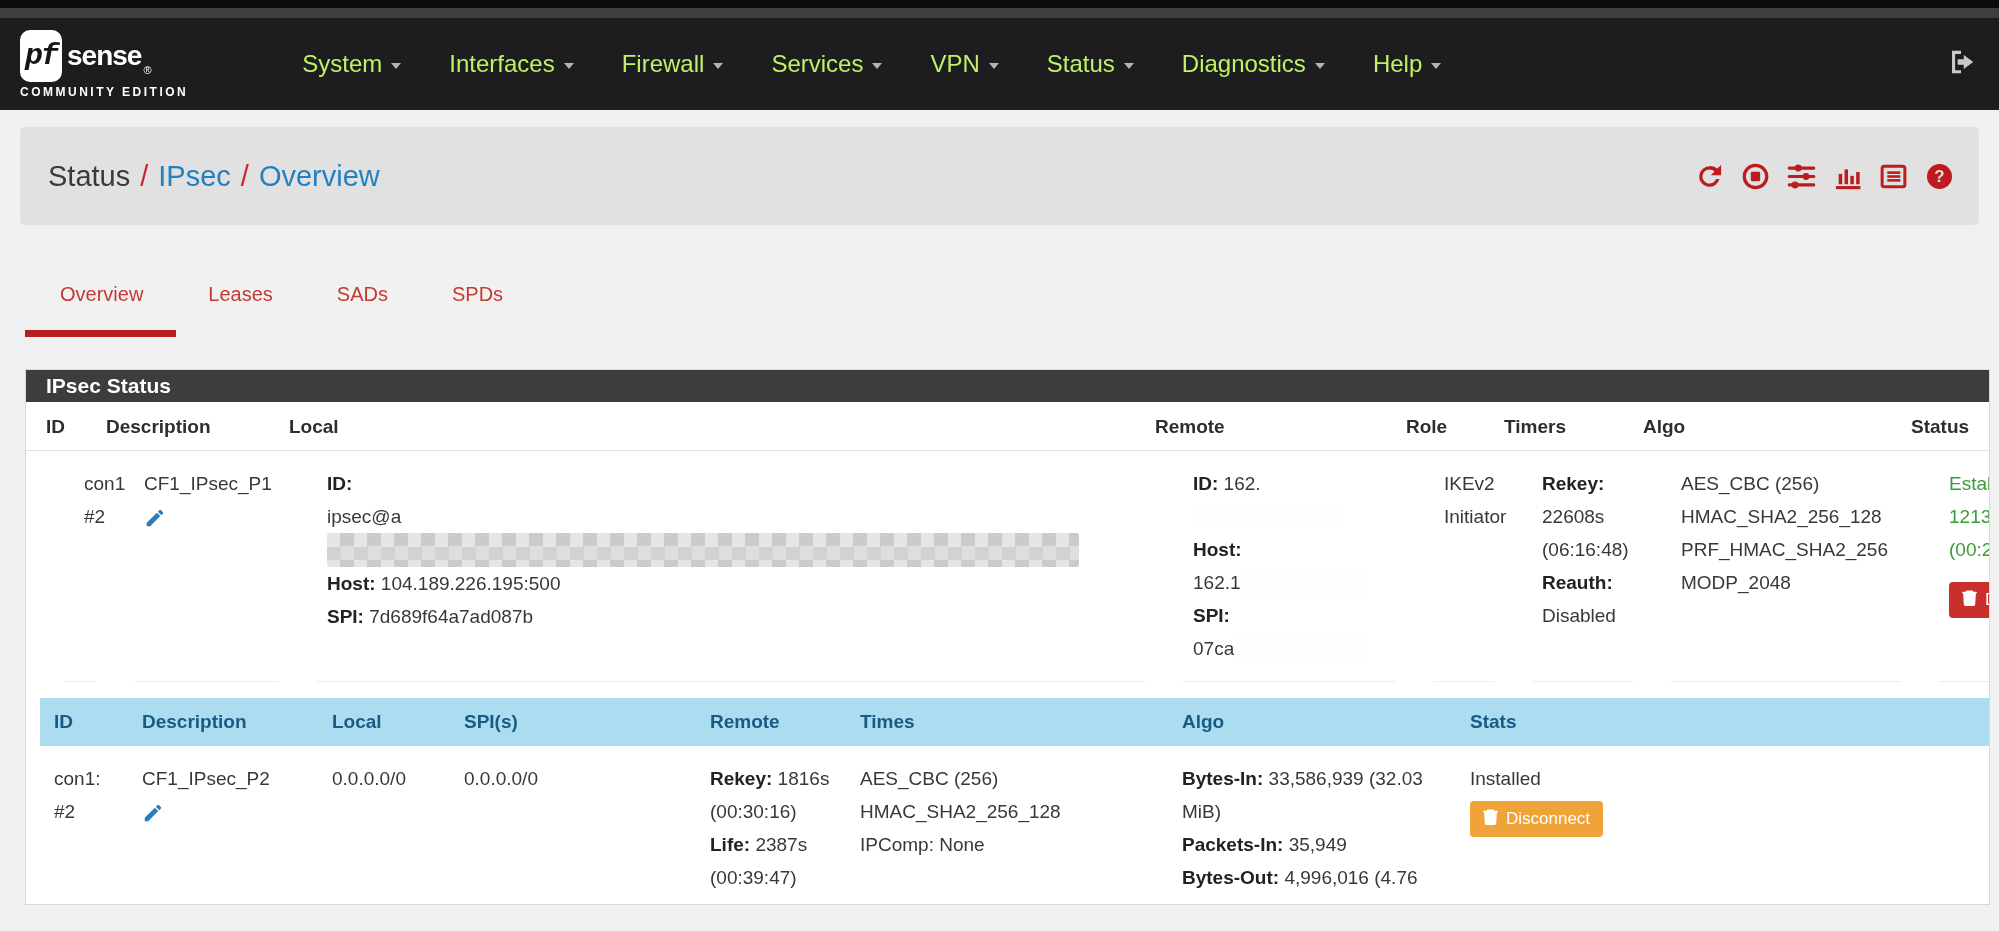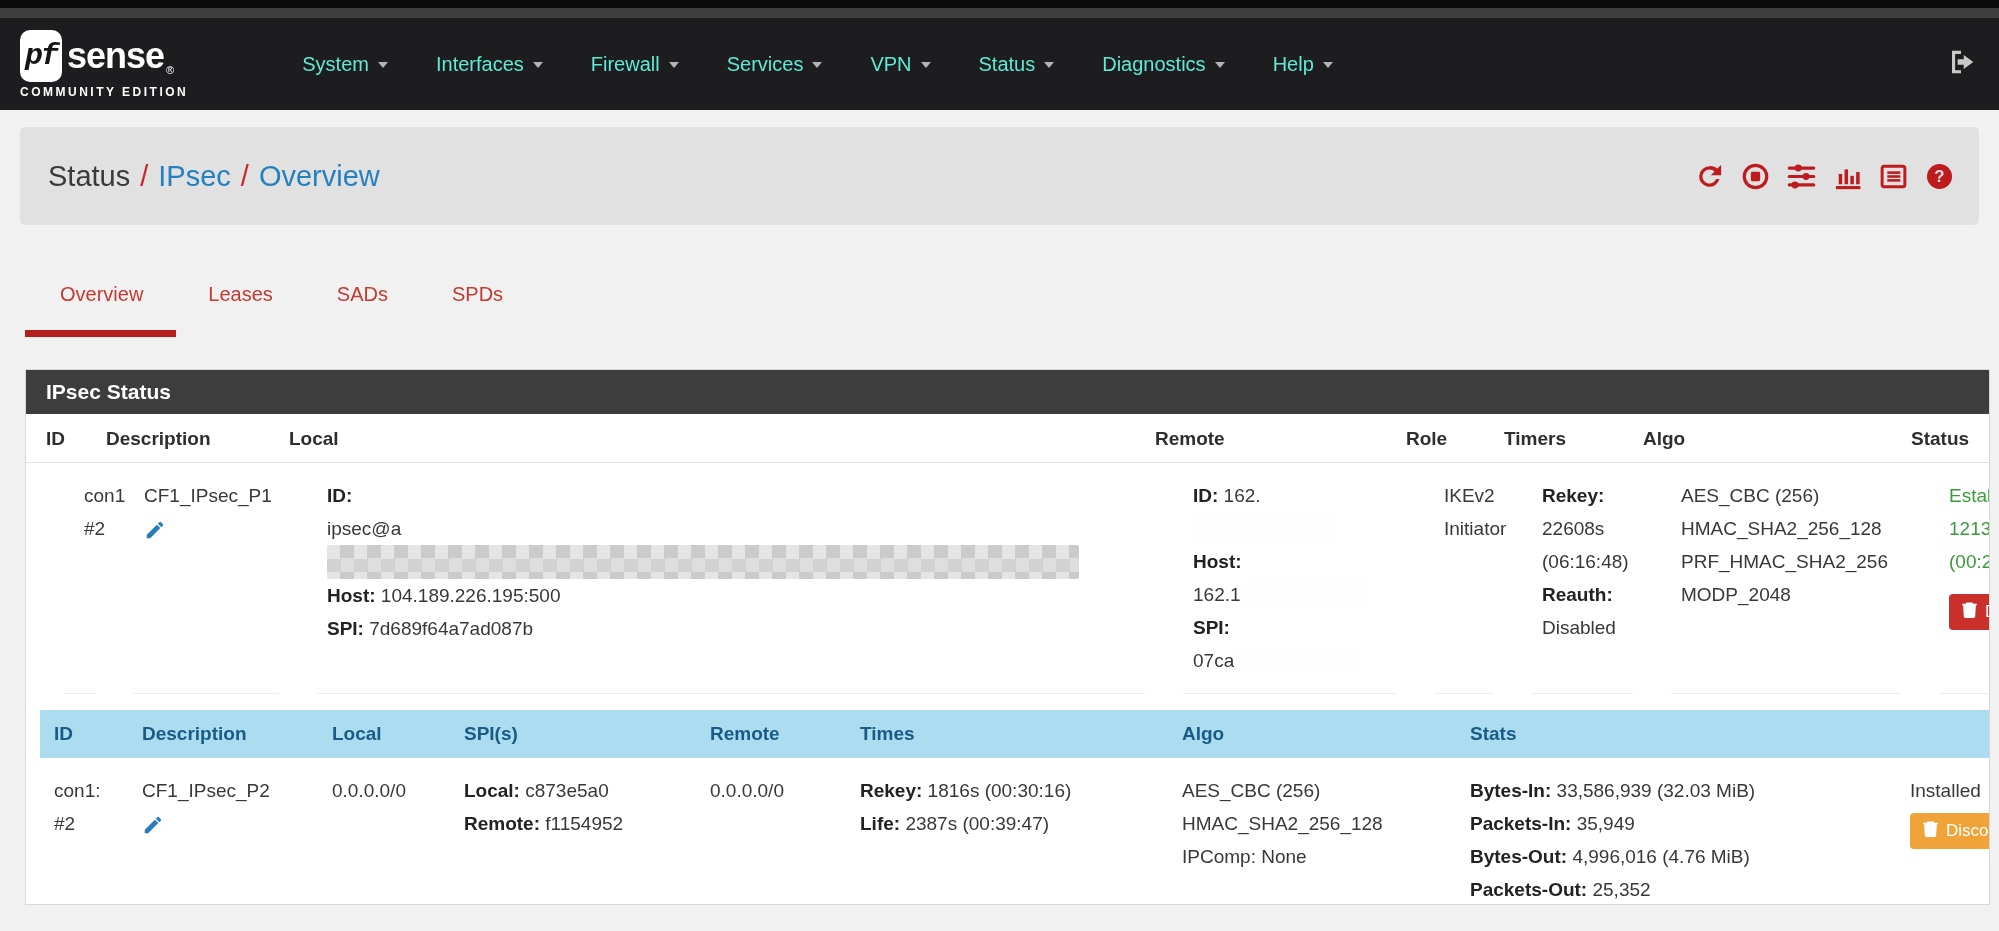--- a/index.html
+++ b/index.html
@@ -8,26 +8,26 @@
 
   
   .strip-black { height:8px; background:#0b0b0b; }
   .strip-gray  { height:10px; background:#3e3e3e; }
   .navbar { height:92px; background:#1d1d1f; display:flex; align-items:center; position:relative; padding-left:20px; }
 
   .brand { display:flex; flex-direction:column; cursor:pointer; margin-right:90px; }
   .brand-row { display:flex; align-items:center; }
   .brand-box { width:42px; height:52px; background:#fff; border-radius:10px; display:flex; align-items:center; justify-content:center;font-family:Liberation Mono, monospace; }
   .brand-box span { font-style:italic; font-weight:bold; font-size:30px; color:#151517; letter-spacing:-2px; }
-  .brand-name { color:#fff; font-weight:bold; font-size:36px; letter-spacing:-1px; margin-left:5px; }
+  .brand-name { color:#fff; font-weight:bold; font-size:28px; letter-spacing:-1px; margin-left:5px; }
   .brand-reg { color:#fff; font-size:11px; align-self:flex-end; margin:0 0 6px 2px; }
   .brand-sub { color:#fff; font-weight:bold; font-size:12px; letter-spacing:2.5px; margin-top:3px; }
 
   .nav-items { display:flex; align-items:center; }
-  .nav-item { color:#5eead4; font-size:20px; padding:0 24px; cursor:pointer; white-space:nowrap; }
+  .nav-item { color:#bef264; font-size:24px; padding:0 24px; cursor:pointer; white-space:nowrap; }
   .caret { display:inline-block; width:0; height:0; border-left:5px solid transparent; border-right:5px solid transparent; border-top:6px solid #b4b4b4; margin-left:9px; vertical-align:middle; }
   .logout { position:absolute; right:22px; top:50%; transform:translateY(-50%); color:#c9c9c9; cursor:pointer; }
   .logout svg { width:30px; height:30px; }
 
   
   .crumb-panel { margin:17px 20px 0 20px; height:98px; background:#e1e1e1; border-radius:5px; display:flex; align-items:center; justify-content:space-between; padding:0 24px 0 28px;gap:34px; }
   .crumbs { font-size:29px; color:#3a3a3a; }
   .crumb-sep { color:#c8252c; padding:0 10px; }
   .crumb-link { color:#2580c0; cursor:pointer; }
   .crumb-actions { display:flex; align-items:center; gap:15px; color:#be1b1e; }
@@ -35,21 +35,21 @@
   .crumb-actions svg { width:100%; height:100%; }
 
   
   .tabs { display:flex; margin:58px 0 0 25px; }
   .tab { font-size:20px; color:#c33a33; padding:0 32px 24px 32px; cursor:pointer; border-bottom:7px solid transparent; }
   .tab.first { padding-left:35px; padding-right:33px; }
   .tab.active { border-bottom-color:#b51f20; }
 
   
   .panel { margin:32px 0 0 25px; width:1965px; background:#fff; border:1px solid #d8d8d8; height:536px; overflow:hidden; }
-  .panel-head { background:#3d3d3d; height:44px; display:flex; align-items:center; padding-left:20px; }
+  .panel-head { background:#3d3d3d; height:32px; display:flex; align-items:center; padding-left:20px; }
   .panel-head span { color:#fff; font-weight:bold; font-size:21px; }
 
   
   .ptable { display:grid; grid-template-columns:70px 183px 866px 251px 98px 139px 268px 1fr; font-size:19px; }
   .ptable .h { font-weight:bold; color:#2e2e2e; padding:14px 10px 12px 10px; border-bottom:1px solid #e2e2e2; }
   .ptable .c { padding:16px 10px; line-height:33px; vertical-align:top; border-bottom:1px solid #ededed;margin-left:38px; }
   .pad-l { padding-left:20px !important; }
   b.lbl { color:#222; }
 
   .edit-icon { width:22px; height:22px; display:inline-block; margin-top:6px; cursor:pointer; }
@@ -262,24 +262,20 @@
       </div>
       <div class="c">
         <div>CF1_IPsec_P2</div>
         <span class="edit-icon">
           <svg viewBox="0 0 24 24" fill="#2b7cb8">
               <path d="M3 17.25V21h3.75L17.81 9.94l-3.75-3.75L3 17.25zM20.71 7.04a1 1 0 0 0 0-1.41l-2.34-2.34a1 1 0 0 0-1.41 0l-1.83 1.83 3.75 3.75 1.83-1.83z"></path>
             </svg>
         </span>
       </div>
       <div class="c">0.0.0.0/0</div>
-      <div class="c">
-        <div><b class="lbl">Local:</b> <span>c873e5a0</span></div>
-        <div><b class="lbl">Remote:</b> <span>f1154952</span></div>
-      </div>
       <div class="c">0.0.0.0/0</div>
       <div class="c">
         <div><b class="lbl">Rekey:</b> <span>1816s (00:30:16)</span></div>
         <div><b class="lbl">Life:</b> <span>2387s (00:39:47)</span></div>
       </div>
       <div class="c">
         <div>AES_CBC (256)</div>
         <div>HMAC_SHA2_256_128</div>
         <div>IPComp: None</div>
       </div>

